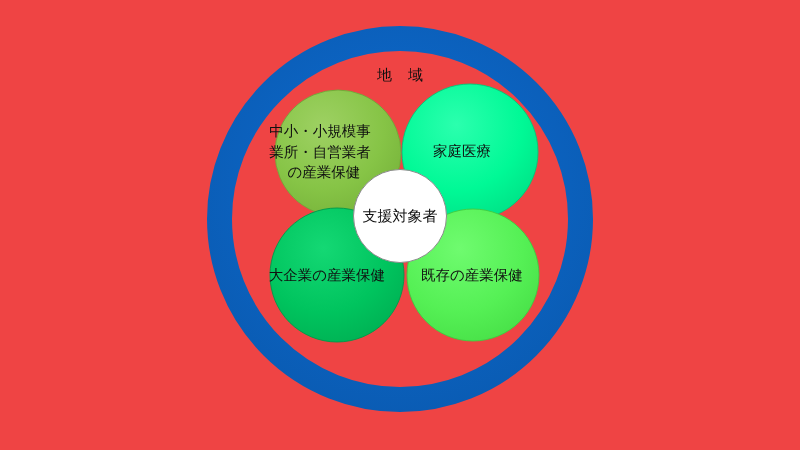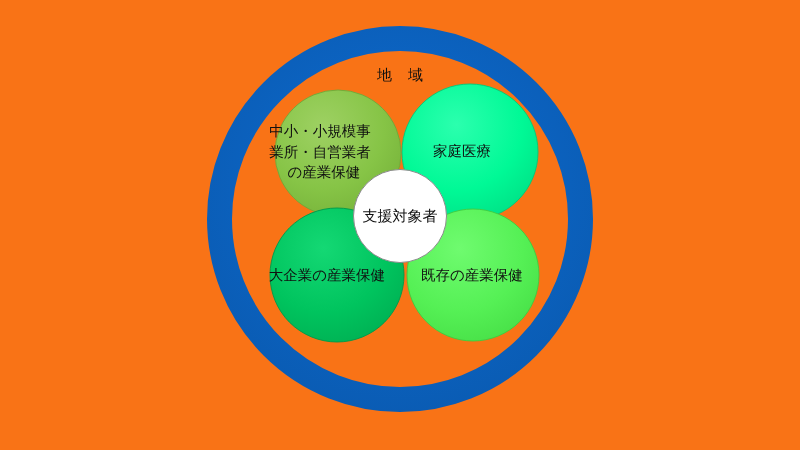--- a/index.html
+++ b/index.html
@@ -11,21 +11,21 @@
   body {
     width: 800px;
     height: 450px;
     overflow: hidden;
     font-family: "Liberation Sans", "DejaVu Sans", sans-serif;
   }
   #stage {
     position: relative;
     width: 800px;
     height: 450px;
-    background: #f97316;
+    background: #ef4444;
   }
   #diagram-svg {
     position: absolute;
     left: 0;
     top: 0;
     width: 800px;
     height: 450px;
     display: block;
   }
   .lbl {

